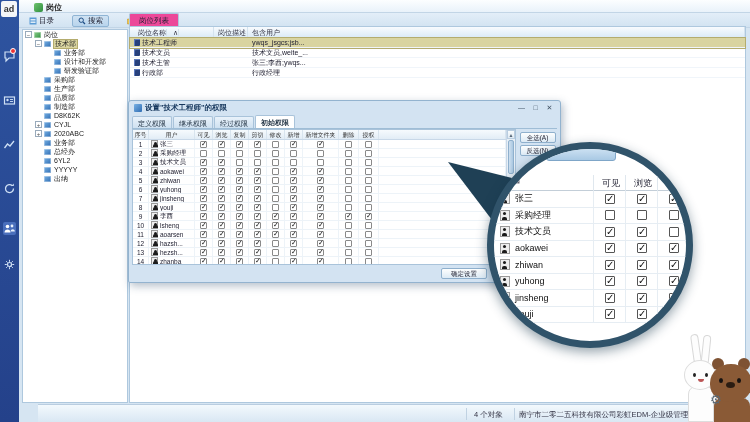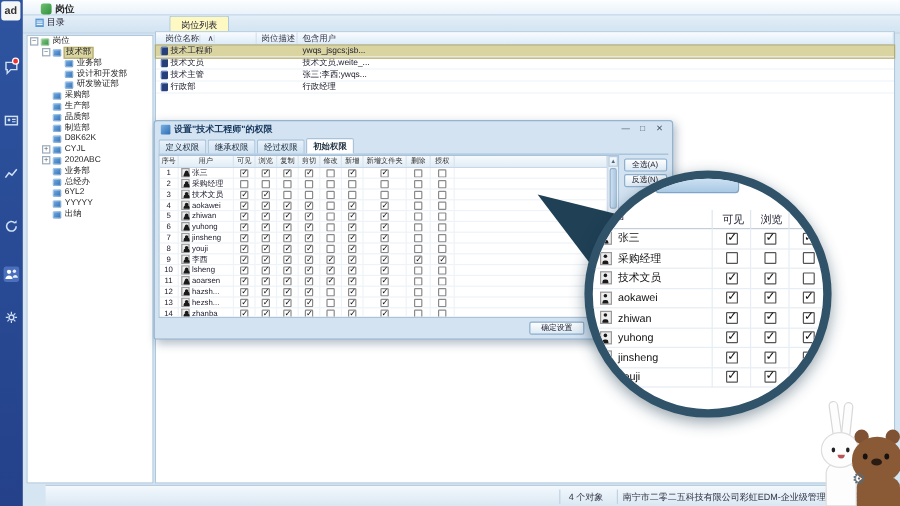--- a/index.html
+++ b/index.html
@@ -14,37 +14,37 @@
   .badge { position:absolute; left:10px; top:48px; width:6px; height:6px; border-radius:50%; background:#e33; border:1px solid #fff; z-index:6; }
   .abactive { background:#4a6fbc; border-radius:2px; }
 
   
   #win { position:absolute; left:19px; top:0; right:0; bottom:0; background:#d6e5f2; }
   #tabstrip { position:absolute; left:0; top:0; right:0; height:13px; background:linear-gradient(#fcfeff,#e9f2fa); border-bottom:1px solid #c2d5e6; }
   #pagetab { position:absolute; left:9px; top:1px; height:12px; display:flex; align-items:center; gap:3px; padding:0 6px; }
   #pagetab .appico { width:9px; height:9px; background:linear-gradient(135deg,#6fc26f,#2f8f3f); border-radius:2px; }
   #pagetab span.t { font-size:8px; color:#222; font-weight:bold; }
 
-  #toolbar { position:absolute; left:0; top:13px; right:0; height:15px; background:linear-gradient(#e3eef8,#d2e3f1); border-bottom:1px solid #c2d5e6; display:flex; align-items:flex-start; gap:12px; padding-left:4px;flex-direction:column; }
+  #toolbar { position:absolute; left:0; top:13px; right:0; height:15px; background:linear-gradient(#e3eef8,#d2e3f1); border-bottom:1px solid #c2d5e6; display:flex; align-items:flex-end; gap:12px; padding-left:4px; }
   .tbtn { height:12px; display:flex; align-items:center; gap:2px; padding:0 5px; border:1px solid transparent; border-radius:2px; font-size:7.5px; color:#223; }
   .tbtn.active { background:linear-gradient(#cfe2f3,#b8d4ec); border-color:#8fb4d4; }
   .tico { width:8px; height:8px; display:inline-block; }
 
   
   #treepanel { position:absolute; left:3px; top:29px; width:106px; bottom:19px; background:#fff; border:1px solid #aec8de; overflow:hidden; }
   .tree-item { display:flex; align-items:center; gap:2px; height:9px; font-size:7px; color:#222; white-space:nowrap; }
   .tree-item.sel .tree-label { background:#d9d4a0; border:1px solid #b4ac6e; }
   .toggle { width:7px; height:7px; font-size:6px; line-height:6px; text-align:center; color:#555; border:1px solid #9ab; background:#fff; flex:0 0 7px; }
   .node-icon { width:7px; height:6px; flex:0 0 7px; background:linear-gradient(135deg,#79b1e4,#2f6db3); border-radius:1px; box-shadow:inset 0 0 0 1px rgba(255,255,255,.35); }
   .node-icon.root { background:linear-gradient(135deg,#8fd08f,#2f8f3f); }
   .tree-label { padding:0 1px; line-height:8px; }
 
   
   #mainpanel { position:absolute; left:110px; top:13px; right:4px; bottom:19px; }
-  #postab { position:absolute; left:0; top:0; width:50px; height:13px; background:#fef9c3; border:1px solid #aec8de; border-bottom:none; font-size:7.5px; color:#223; text-align:center; line-height:13px; border-radius:2px 2px 0 0;margin-left:12px; }
+  #postab { position:absolute; left:0; top:0; width:50px; height:13px; background:#ec4899; border:1px solid #aec8de; border-bottom:none; font-size:7.5px; color:#223; text-align:center; line-height:13px; border-radius:2px 2px 0 0; }
   #posbody { position:absolute; left:0; top:13px; right:0; bottom:0; background:#fff; border:1px solid #aec8de; }
   .pos-grid { display:grid; grid-template-columns:84px 34px 1fr; }
   #posheader { height:11px; background:linear-gradient(#f8fbfe,#dcebf7); border-bottom:1px solid #c2d5e6; }
   #posheader span { font-size:7px; color:#334; line-height:11px; padding-left:4px; border-right:1px solid #d4e2ee; overflow:hidden; white-space:nowrap; }
   .pos-row { height:10px; border-bottom:1px solid #f0f5fa; }
   .pos-row .cell { font-size:7px; color:#223; line-height:10px; padding-left:4px; white-space:nowrap; overflow:hidden; display:flex; align-items:center; gap:2px; }
   .pos-row.sel { background:#d9d4a0; outline:1px solid #b4ac6e; }
   .pos-icon { width:6px; height:7px; background:#27407c; border-radius:1px; flex:0 0 6px; box-shadow:inset 1px 1px 0 #5f7cc0; }
   .sort { font-size:5px; color:#667; margin-left:2px; }
 

